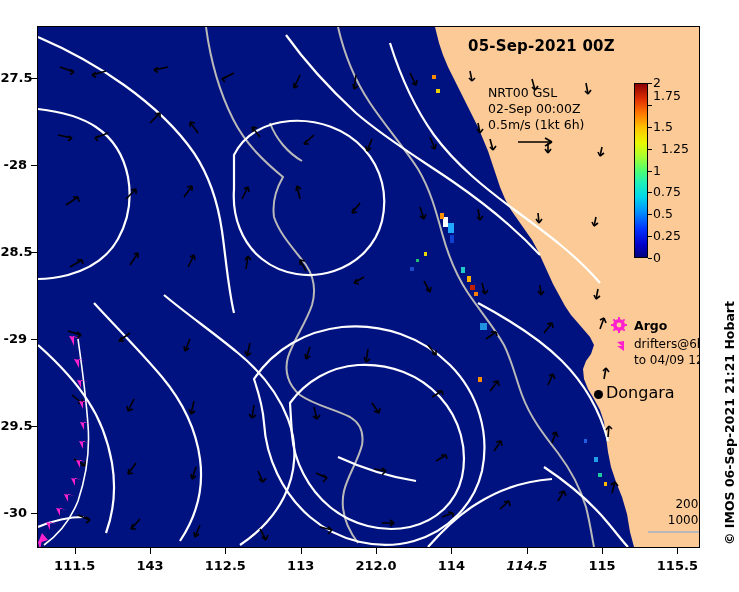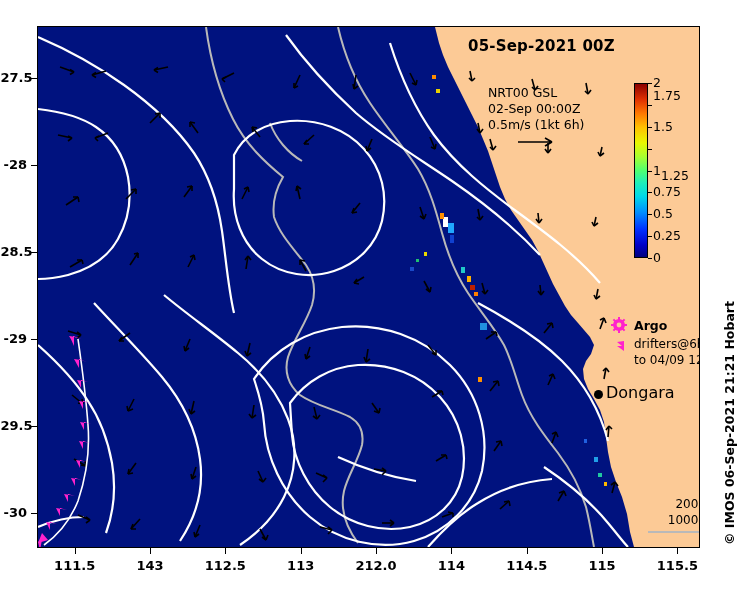--- a/index.html
+++ b/index.html
@@ -548,21 +548,21 @@
         <div class="cbtick" style="left: 610px; top: 143.5px;"></div>
         <div class="cbtick" style="left: 610px; top: 165.375px;"></div>
         <div class="cbtick" style="left: 610px; top: 187.25px;"></div>
         <div class="cbtick" style="left: 610px; top: 209.125px;"></div>
         <div class="cbtick" style="left: 610px; top: 231px;"></div>
       </div>
     <div id="cblabels">
         <div class="cblab" style="left: 615px; top: 48px;">2</div>
         <div class="cblab" style="left: 615px; top: 61px;">1.75</div>
         <div class="cblab" style="left: 615px; top: 91.75px;">1.5</div>
-        <div class="cblab" style="left: 623px; top: 113.625px; margin-top: 27px;">1.25</div>
+        <div class="cblab" style="left: 623px; top: 113.625px;">1.25</div>
         <div class="cblab" style="left: 615px; top: 135.5px;">1</div>
         <div class="cblab" style="left: 615px; top: 157.375px;">0.75</div>
         <div class="cblab" style="left: 615px; top: 179.25px;">0.5</div>
         <div class="cblab" style="left: 615px; top: 201.125px;">0.25</div>
         <div class="cblab" style="left: 615px; top: 223px;">0</div>
       </div>
 
   </div>
 
   <div id="xaxis">
@@ -572,21 +572,21 @@
       <div class="xlab" style="left: 120.011px; top: 558px;">143</div>
       <div class="xtick" style="left: 225.352px; top: 548px;"></div>
       <div class="xlab" style="left: 195.352px; top: 558px;">112.5</div>
       <div class="xtick" style="left: 300.693px; top: 548px;"></div>
       <div class="xlab" style="left: 270.693px; top: 558px;">113</div>
       <div class="xtick" style="left: 376.034px; top: 548px;"></div>
       <div class="xlab" style="left: 346.034px; top: 558px;">212.0</div>
       <div class="xtick" style="left: 451.375px; top: 548px;"></div>
       <div class="xlab" style="left: 421.375px; top: 558px;">114</div>
       <div class="xtick" style="left: 526.716px; top: 548px;"></div>
-      <div class="xlab" style="left: 496.716px; top: 558px;">114.5</div>
+      <div class="xlab" style="left: 496.716px; top: 558px; font-style: italic;">114.5</div>
       <div class="xtick" style="left: 602.057px; top: 548px;"></div>
       <div class="xlab" style="left: 572px; top: 558px;">115</div>
       <div class="xtick" style="left: 677.398px; top: 548px;"></div>
       <div class="xlab" style="left: 647.398px; top: 558px;">115.5</div>
     </div>
   <div id="yaxis">
       <div class="ytick" style="top: 78.2px; left: 31px;"></div>
       <div class="ylab" style="left: -5px; top: 70.2px;">-27.5</div>
       <div class="ytick" style="top: 165.2px; left: 31px;"></div>
       <div class="ylab" style="left: -5px; top: 157.2px;">-28</div>

